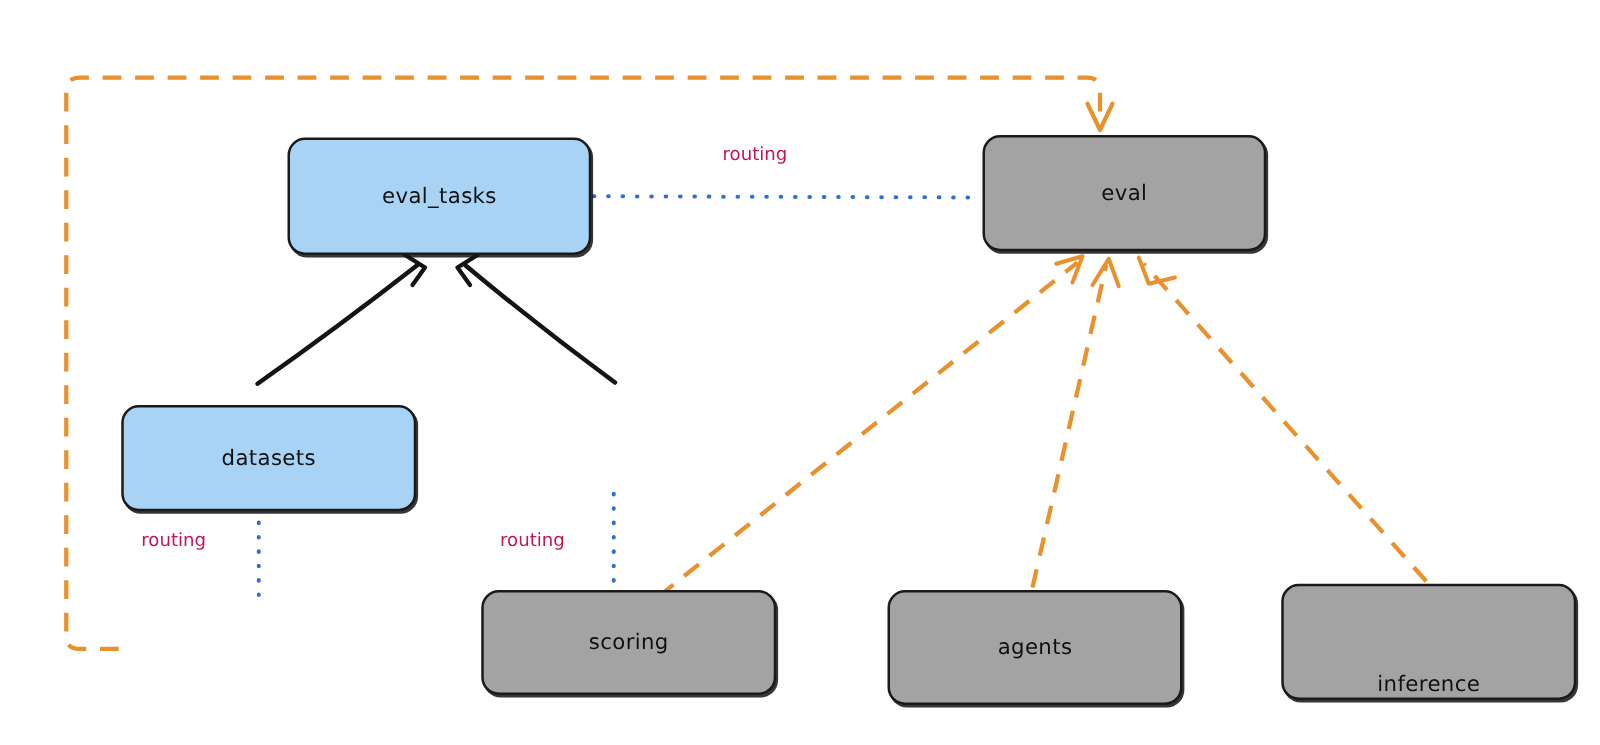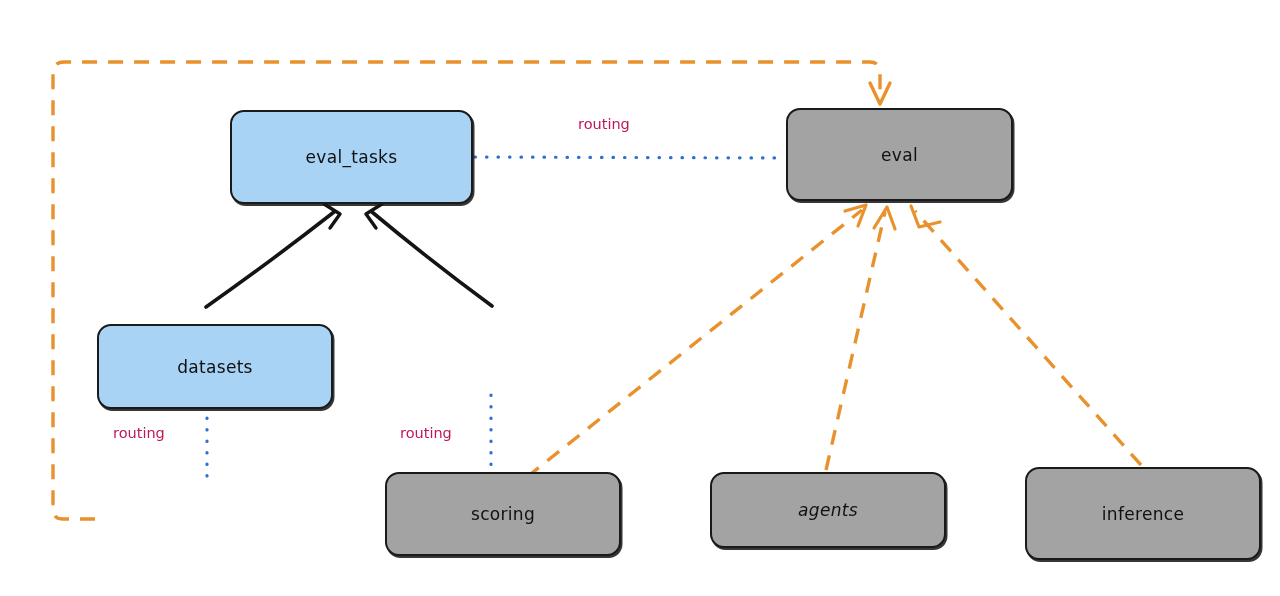--- a/index.html
+++ b/index.html
@@ -112,25 +112,25 @@
   <div class="node blue" style="left:97px; top:324px; width:236px; height:85px;">
     <span class="node-label">datasets</span>
   </div>
 
 
 
   <div class="node green" style="left:385px; top:472px; width:236px; height:84px;">
     <span class="node-label">scoring</span>
   </div>
 
-  <div class="node green" style="left:710px; top:472px; width:236px; height:76px;font-style:italic;">
+  <div class="node green" style="left:710px; top:472px; width:236px; height:92px;">
     <span class="node-label">agents</span>
   </div>
 
-  <div class="node green" style="left:1025px; top:467px; width:236px; height:93px;">
+  <div class="node green" style="left:1025px; top:467px; width:236px; height:93px;align-items:flex-end;">
     <span class="node-label">inference</span>
   </div>
 
   <div class="edge-label" style="left:578px; top:116px;">routing</div>
 
   <div class="edge-label" style="left:113px; top:425px;">routing</div>
 
   <div class="edge-label" style="left:400px; top:425px;">routing</div>
 
 </div>

